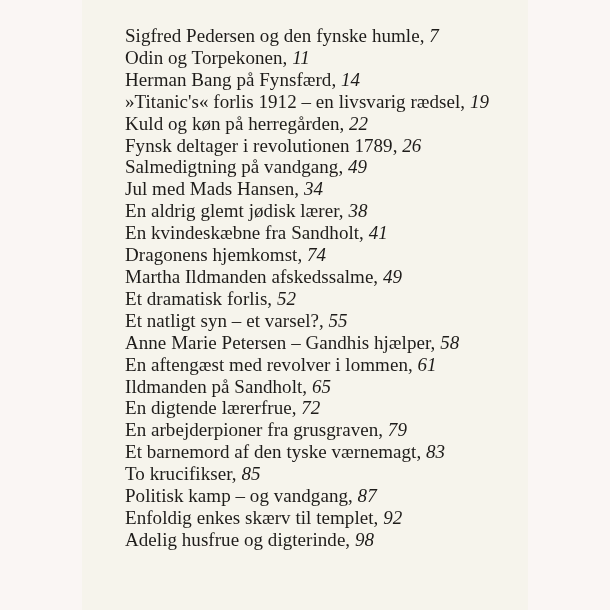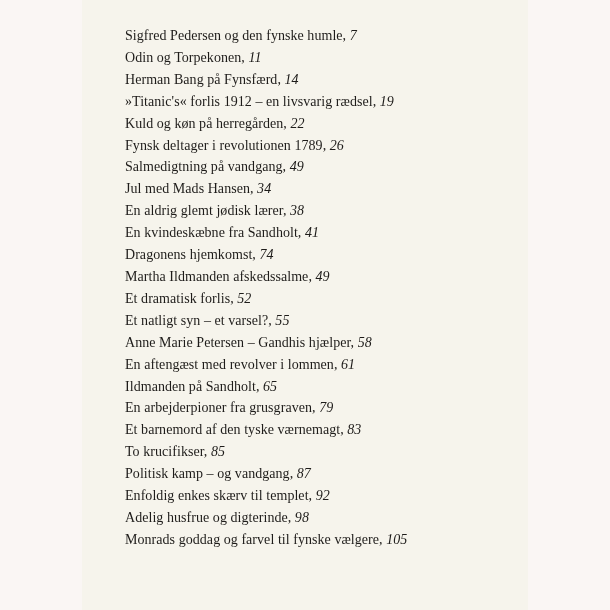--- a/index.html
+++ b/index.html
@@ -9,21 +9,21 @@
     position:relative;
   }
   .page {
     position:absolute; left:82px; top:0; width:446px; height:610px;
     background:#f6f4ec;
   }
   .toc {
     position:absolute; left:125px; top:25px;
     margin:0; padding:0; list-style:none;
     font-family:"Liberation Serif","DejaVu Serif",serif;
-    font-size:14px; color:#1e1c1a;
+    font-size:19px; color:#1e1c1a;
     line-height:21.9px;
     letter-spacing:0.05px;
   }
   .toc li { white-space:nowrap; }
   .toc .pg { font-style:italic; }
 </style>
 </head>
 <body>
 
 <div class="page">
@@ -40,20 +40,20 @@
   <li><span>Jul med Mads Hansen, </span><span class="pg">34</span></li>
   <li><span>En aldrig glemt jødisk lærer, </span><span class="pg">38</span></li>
   <li><span>En kvindeskæbne fra Sandholt, </span><span class="pg">41</span></li>
   <li><span>Dragonens hjemkomst, </span><span class="pg">74</span></li>
   <li><span>Martha Ildmanden afskedssalme, </span><span class="pg">49</span></li>
   <li><span>Et dramatisk forlis, </span><span class="pg">52</span></li>
   <li><span>Et natligt syn – et varsel?, </span><span class="pg">55</span></li>
   <li><span>Anne Marie Petersen – Gandhis hjælper, </span><span class="pg">58</span></li>
   <li><span>En aftengæst med revolver i lommen, </span><span class="pg">61</span></li>
   <li><span>Ildmanden på Sandholt, </span><span class="pg">65</span></li>
+  <li><span>En digtende lærerfrue, </span><span class="pg">72</span></li>
   <li><span>En arbejderpioner fra grusgraven, </span><span class="pg">79</span></li>
   <li><span>Et barnemord af den tyske værnemagt, </span><span class="pg">83</span></li>
   <li><span>To krucifikser, </span><span class="pg">85</span></li>
   <li><span>Politisk kamp – og vandgang, </span><span class="pg">87</span></li>
   <li><span>Enfoldig enkes skærv til templet, </span><span class="pg">92</span></li>
   <li><span>Adelig husfrue og digterinde, </span><span class="pg">98</span></li>
-  <li><span>Monrads goddag og farvel til fynske vælgere, </span><span class="pg">105</span></li>
 </ul>
 
 </body></html>

